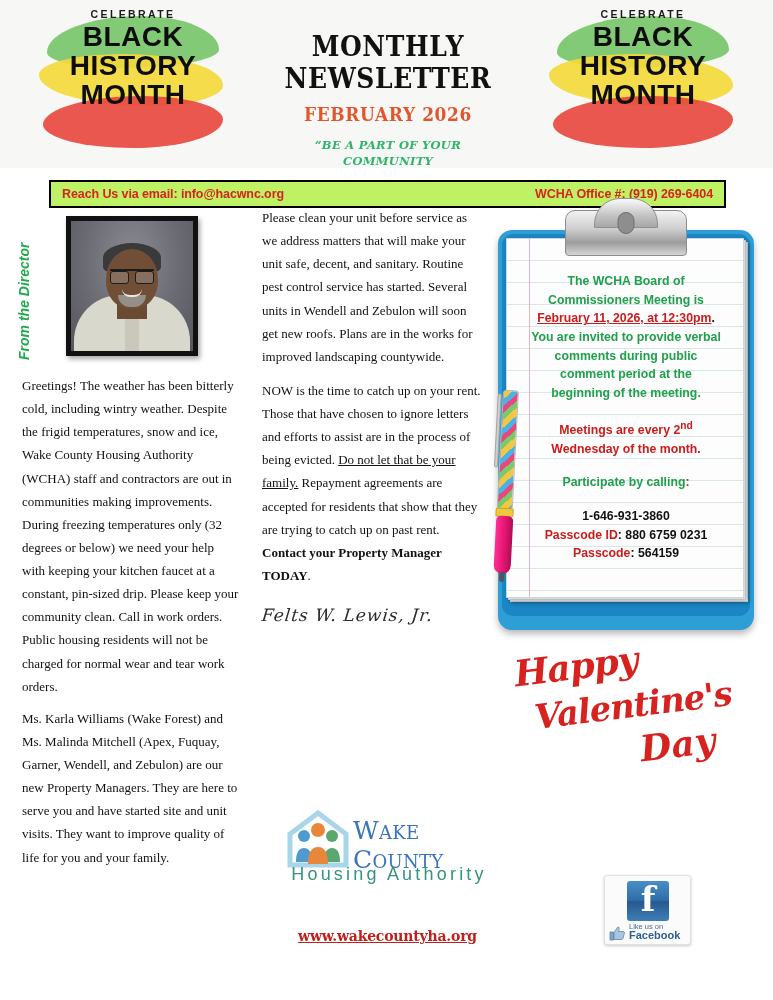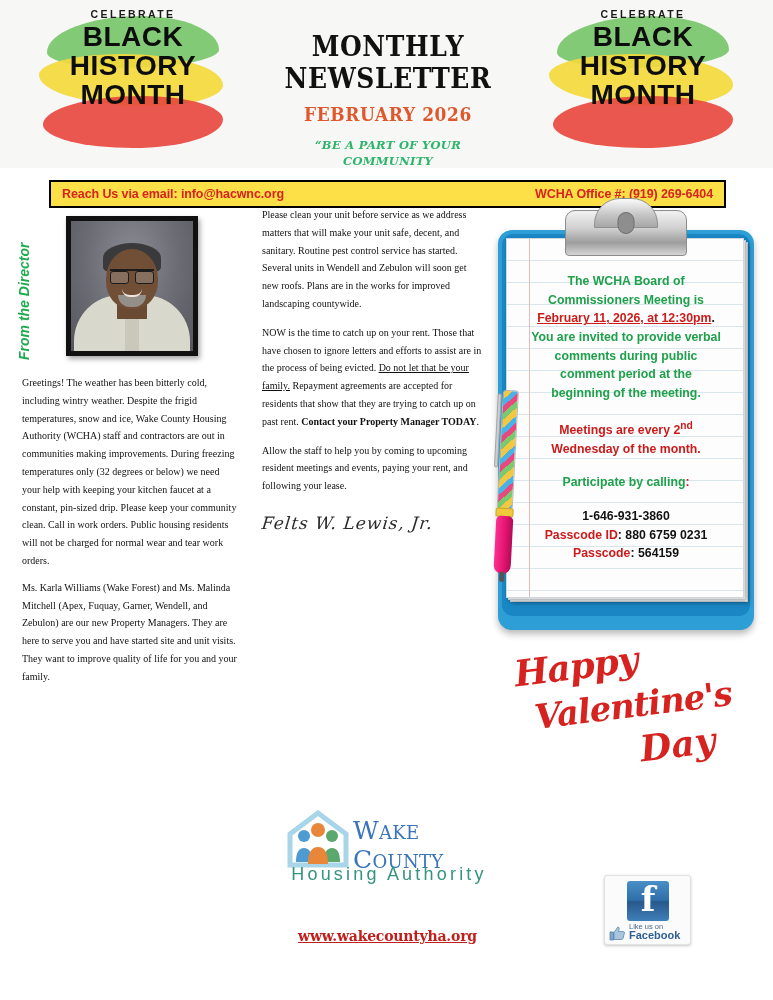--- a/index.html
+++ b/index.html
@@ -49,21 +49,21 @@
     transform: scaleY(1.1);
   }
   .mh-tag {
     margin-top:13px; font-family:"DejaVu Serif", serif; font-style:italic; font-weight:bold;
     font-size:11.5px; color:#2fb56b; line-height:1.42; text-transform:uppercase; letter-spacing:.3px;
   }
 
   
   .contact-bar {
     position:absolute; left:49px; top:180px; width:677px; height:28px;
-    border:2.5px solid #000; background:#fde047;
+    border:2.5px solid #000; background:#bef264;
     display:flex; align-items:center; justify-content:space-between;
     padding:0 11px;
   }
   .contact-bar span {
     font-family:"Liberation Sans", sans-serif; font-weight:bold;
     font-size:12.5px; color:#d6231f; letter-spacing:-0.1px;
   }
 
   
   .col-left  { position:absolute; left:22px;  top:214px; width:218px; }
@@ -103,21 +103,21 @@
     content:""; position:absolute; top:0; width:17px; height:11px;
     border:1.6px solid #1c1c1c; border-radius:3px; background:rgba(200,210,220,.25); }
   .ph-glass:before{left:0;} .ph-glass:after{right:0;}
   .ph-smile { position:absolute; left:50%; top:68px; transform:translateX(-50%);
     width:20px; height:8px; border-bottom:2.4px solid #f0e6dd; border-radius:0 0 12px 12px; }
   .ph-beard { position:absolute; left:50%; top:74px; transform:translateX(-50%);
     width:28px; height:12px; background:#9b9b99; border-radius:0 0 14px 14px; opacity:.85;}
 
   .body-p {
     font-family:"Liberation Serif", serif;
-    font-size:10px; line-height:1.78; color:#111; text-align:left;
+    font-size:13px; line-height:1.78; color:#111; text-align:left;
     margin-bottom:9px;
   }
   .col-mid .body-p { margin-bottom:11px; }
   .u { text-decoration: underline; }
   .b { font-weight: bold; }
 
   .signature {
     margin-top:18px; font-family:"DejaVu Serif", serif; font-style:italic;
     font-size:17px; color:#2a2a2a; letter-spacing:1px;
     transform: skewX(-6deg); transform-origin:left;
@@ -295,21 +295,20 @@
         <div class="ph-smile"></div>
       </div>
     </div>
     <p class="body-p">Greetings! The weather has been bitterly cold, including wintry weather. Despite the frigid temperatures, snow and ice, Wake County Housing Authority (WCHA) staff and contractors are out in communities making improvements. During freezing temperatures only (32 degrees or below) we need your help with keeping your kitchen faucet at a constant, pin-sized drip. Please keep your community clean. Call in work orders. Public housing residents will not be charged for normal wear and tear work orders.</p>
     <p class="body-p">Ms. Karla Williams (Wake Forest) and Ms. Malinda Mitchell (Apex, Fuquay, Garner, Wendell, and Zebulon) are our new Property Managers. They are here to serve you and have started site and unit visits. They want to improve quality of life for you and your family.</p>
   </div>
 
   <div class="col-mid">
     <p class="body-p">Please clean your unit before service as we address matters that will make your unit safe, decent, and sanitary. Routine pest control service has started. Several units in Wendell and Zebulon will soon get new roofs. Plans are in the works for improved landscaping countywide.</p>
     <p class="body-p"><span>NOW is the time to catch up on your rent. Those that have chosen to ignore letters and efforts to assist are in the process of being evicted. </span><span class="u">Do not let that be your family.</span><span> Repayment agreements are accepted for residents that show that they are trying to catch up on past rent. </span><span class="b">Contact your Property Manager TODAY</span><span>.</span></p>
-    <p class="body-p">Allow the staff to help you by coming to upcoming resident meetings and events, paying your rent, and following your lease.</p>
     <div class="signature">Felts W. Lewis, Jr.</div>
   </div>
 
   <div class="col-right">
 
     <div class="clipboard">
       <div class="cb-board">
         <div class="cb-board-inner"></div>
       </div>
       <div class="cb-paper p2"></div>

